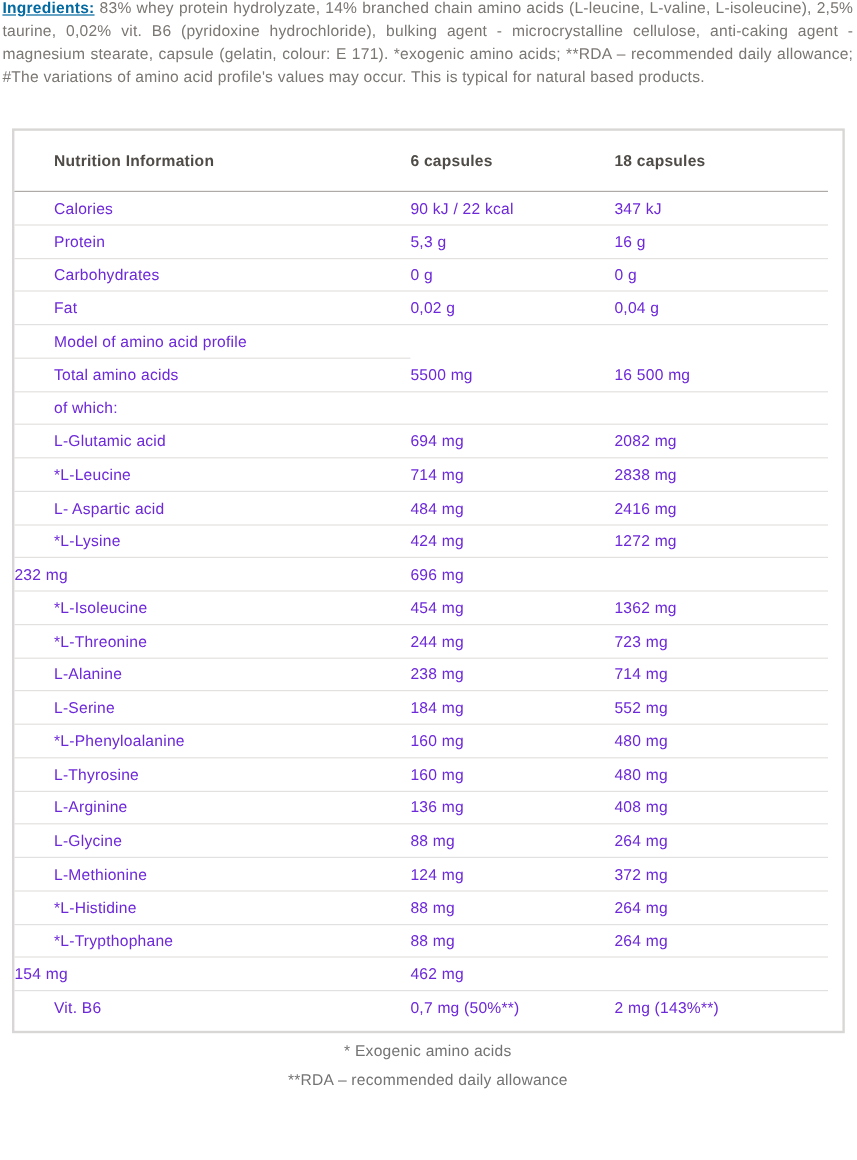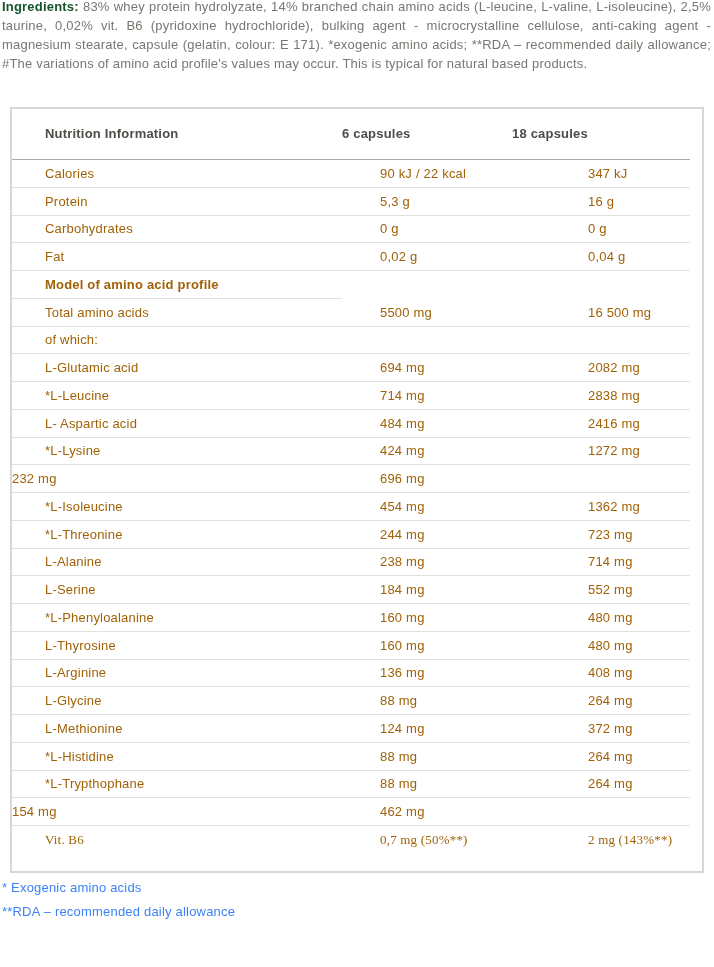--- a/index.html
+++ b/index.html
@@ -11,27 +11,27 @@
     color: #6f6b67;
   }
   .ingredients {
     margin: -3px 3px 0 2px;
     font-size: 13px;
     line-height: 19px;
     text-align: justify;
     color: #7a7672;
     letter-spacing: 0.2px;
   }
-  .ingredients b { color: #14532d; }
+  .ingredients b { color: #0369a1; text-decoration: underline; }
   .nutrition-table {
     margin: 34px 10px 0 10px;
     width: 694px;
     border: 2px solid #d9d7d5;
     background: #ffffff;
-    padding-bottom: 17px;
+    padding-bottom: 5px;
   }
   .thead {
     display: grid;
     grid-template-columns: 330px 170px 1fr;
     height: 51px;
     padding-top: 17px;
     margin-right: 12px;
     border-bottom: 1px solid #aeaaa7;
     font-size: 13px;
     font-weight: bold;
@@ -40,40 +40,40 @@
   }
   .thead .c1 { padding-left: 33px; }
   .trow {
     display: grid;
     grid-template-columns: 330px 170px 1fr;
     height: 27.75px;
     align-items: center;
     margin-right: 12px;
     border-bottom: 1px solid #e3e1df;
     font-size: 13px;
-    color: #a16207;
-    letter-spacing: 0.2px;
-    gap: 38px;
+    color: #6d28d9;
+    letter-spacing: 0.2px;
   }
   .trow .c1 { padding-left: 33px; }
-  .trow.partial { border-bottom: none; position: relative; font-weight: bold; }
+  .trow.partial { border-bottom: none; position: relative; }
   .trow.partial::after {
     content: "";
     position: absolute;
     left: 0; bottom: 0;
     width: 330px; height: 1px;
     background: #e3e1df;
   }
-  .trow.last { border-bottom: none; font-family: Liberation Serif, serif; }
+  .trow.last { border-bottom: none; }
   .footnote {
     margin: 7px 3px 0 2px;
     font-size: 13px;
     line-height: 16px;
-    color: #3b82f6;
-    letter-spacing: 0.2px;
+    color: #737373;
+    letter-spacing: 0.2px;
+    text-align: center;
   }
   .footnote + .footnote { margin-top: 8px; }
 </style>
 </head>
 <body>
 
 <div>
 
   <p class="ingredients"><b>Ingredients:</b> <span>83% whey protein hydrolyzate, 14% branched chain amino acids (L-leucine, L-valine, L-isoleucine), 2,5% taurine, 0,02% vit. B6 (pyridoxine hydrochloride), bulking agent - microcrystalline cellulose, anti-caking agent - magnesium stearate, capsule (gelatin, colour: E 171). *exogenic amino acids; **RDA – recommended daily allowance; #The variations of amino acid profile's values may occur. This is typical for natural based products.</span></p>
 

